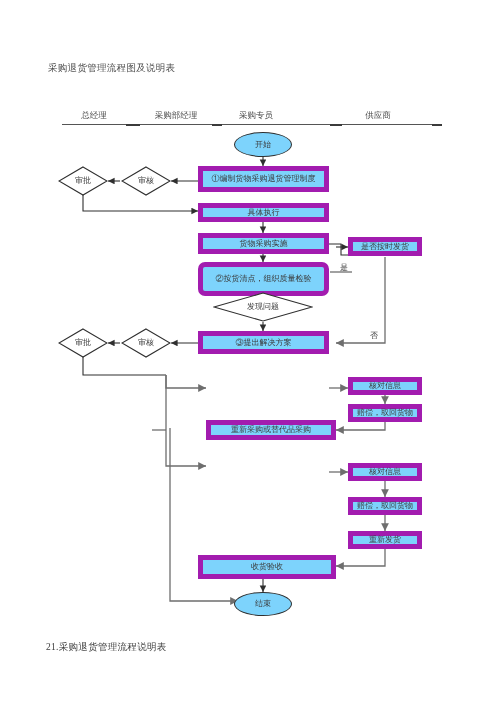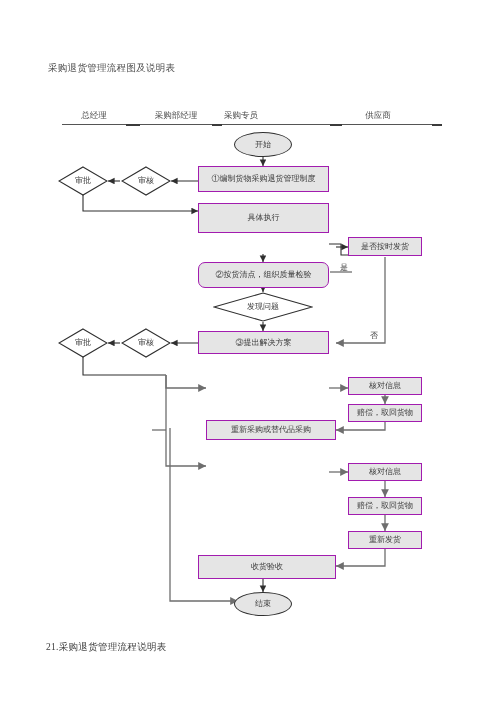--- a/index.html
+++ b/index.html
@@ -78,24 +78,24 @@
   .node {
     position: absolute;
     box-sizing: border-box;
     display: flex;
     align-items: center;
     justify-content: center;
     text-align: center;
     font-size: 8px;
     line-height: 1.25;
     color: #3a3a3a;
-    background: #e5e5e5;
+    background: #7dd3fc;
   }
   .node.rect {
-    border: 1px solid #a21caf;
+    border: 5px solid #a21caf;
   }
   .node.term {
     border: 1px solid #2f2f2f;
     border-radius: 50%;
   }
   .node.diamond-wrap {
     background: transparent;
     border: none;
   }
   .diamond-svg {
@@ -118,21 +118,21 @@
 </style>
 </head>
 <body>
 
 <div class="page">
 
   <div class="doc-title">采购退货管理流程图及说明表</div>
 
   <div class="lane-header" style="left:58px; width:72px;">总经理</div>
   <div class="lane-header" style="left:132px; width:88px;">采购部经理</div>
-  <div class="lane-header" style="left:199px; width:84px;">采购专员</div>
+  <div class="lane-header" style="left:214px; width:84px;">采购专员</div>
   <div class="lane-header" style="left:336px; width:84px;">供应商</div>
 
   <div class="lane-rule" style="left:62px; width:64px;"></div>
   <div class="lane-rule" style="left:140px; width:72px;"></div>
   <div class="lane-rule" style="left:222px; width:108px;"></div>
   <div class="lane-rule" style="left:342px; width:90px;"></div>
   <div class="lane-divider" style="left:126px; width:14px;"></div>
   <div class="lane-divider" style="left:212px; width:10px;"></div>
   <div class="lane-divider" style="left:330px; width:12px;"></div>
   <div class="lane-divider" style="left:432px; width:10px;"></div>
@@ -222,22 +222,23 @@
     <span class="diamond-label">审批</span>
   </div>
 
   <div class="node diamond-wrap" style="left:121px; top:166px; width:50px; height:30px;">
     <svg class="diamond-svg" width="50" height="30" viewBox="0 0 50 30">
       <polygon points="25,1 49,15 25,29 1,15" fill="#ffffff" stroke="#2f2f2f" stroke-width="1.1"></polygon>
     </svg>
     <span class="diamond-label">审核</span>
   </div>
 
-  <div class="node rect" style="left:198px; top:203px; width:131px; height:30px;">具体执行</div>
-
+  <div class="node rect" style="left:198px; top:203px; width:131px; height:19px;">具体执行</div>
+
+  <div class="node rect" style="left:198px; top:233px; width:131px; height:21px;">货物采购实施</div>
 
   <div class="node rect" style="left:198px; top:262px; width:131px; height:21px; padding:12px 4px;border-radius:7px;">②按货清点，组织质量检验</div>
 
   <div class="node rect" style="left:348px; top:237px; width:74px; height:19px;">是否按时发货</div>
 
   <div class="edge-label" style="left:340px; top:262px;">是</div>
   <div class="edge-label" style="left:370px; top:330px;">否</div>
 
   <div class="node diamond-wrap" style="left:213px; top:292px; width:100px; height:30px;">
     <svg class="diamond-svg" width="100" height="30" viewBox="0 0 100 30">

